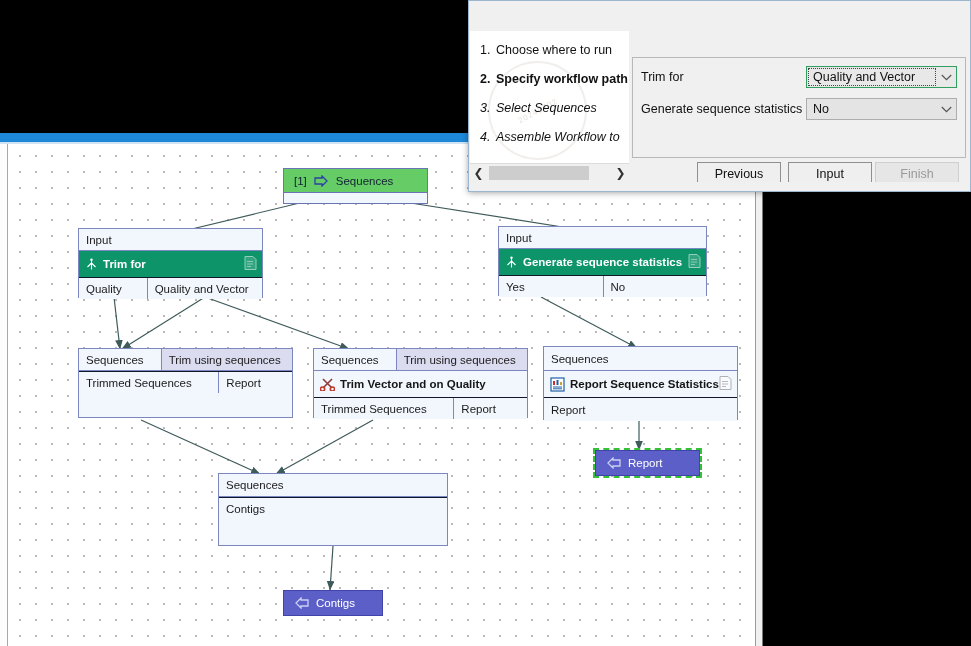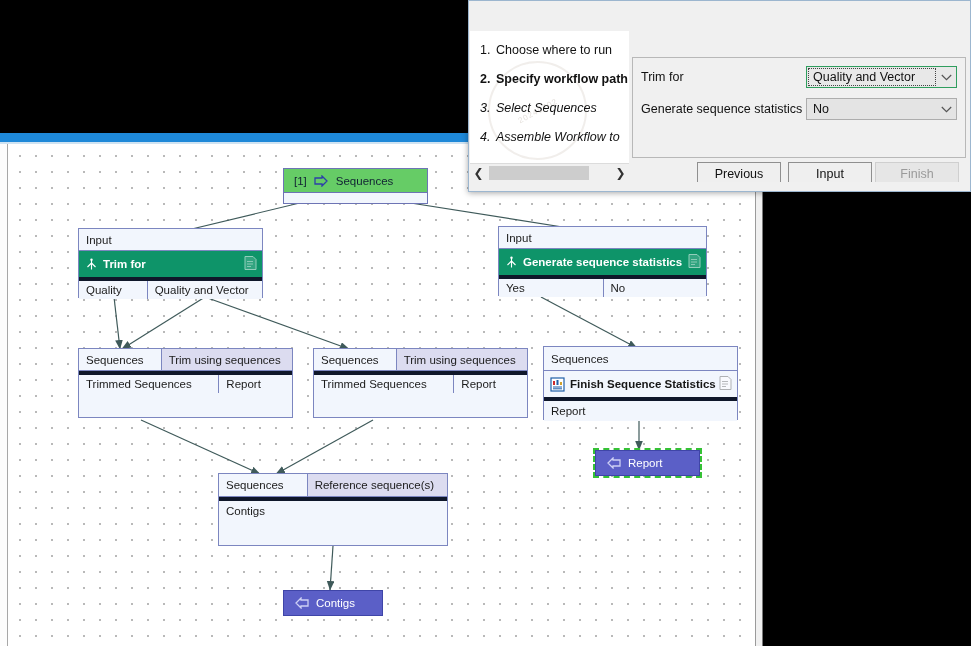--- a/index.html
+++ b/index.html
@@ -24,21 +24,21 @@
     background-size:16px 16px;background-position:4px 4px;
     overflow:hidden;
   }
   #canvas-left-edge{position:absolute;left:0px;top:144px;width:8px;height:502px;background:#fdfdfd;border-right:1px solid #a8a8a8;box-sizing:border-box;}
   #canvas-scroll-track{position:absolute;left:755px;top:144px;width:8px;height:502px;background:#f0f0f0;border-left:1px solid #9a9a9a;border-right:1px solid #7a7a7a;box-sizing:border-box;}
 
   
   .node{position:absolute;border:1px solid #7c86c0;background:#f2f6fd;box-sizing:border-box;}
   .node-row{box-sizing:border-box;display:flex;align-items:center;}
   .port-row{height:22px;border-bottom:1px solid #7c86c0;}
-  .port-row.bottom{border-bottom:none;border-top:4px solid #0f172a;}
+  .port-row.bottom{border-bottom:none;border-top:1px solid #0f172a;}
   .port{box-sizing:border-box;height:100%;display:flex;align-items:center;padding-left:7px;
         font-size:11.5px;color:#1b1b1b;background:#f2f6fd;white-space:nowrap;overflow:hidden;}
   .port.lilac{background:#dcdcf0;}
   .port.sep{border-left:1px solid #7c86c0;}
 
   .node-title{height:26px;display:flex;align-items:center;padding-left:6px;font-weight:bold;
               font-size:11.5px;color:#161616;position:relative;}
   .node-title.green{background:#0e9469;color:#ffffff;}
   .node-title .ttext{margin-left:5px;}
   .doc-badge{position:absolute;right:5px;top:50%;transform:translateY(-50%);opacity:.55;}
@@ -216,57 +216,66 @@
         <div class="port" style="width:140px;">Trimmed Sequences</div>
         <div class="port sep" style="width:74px;">Report</div>
       </div>
     </div>
 
     <div class="node" id="n-tvq" style="left:305px;top:204px;width:215px;height:70px;">
       <div class="node-row port-row">
         <div class="port" style="width:82px;">Sequences</div>
         <div class="port lilac sep" style="width:132px;">Trim using sequences</div>
       </div>
+      <div class="node-title">
+        <span style="display:inline-flex;">
+          <svg width="15" height="14" viewBox="0 0 15 14">
+            <path d="M3,2 L12,11 M12,2 L3,11" stroke="#8f3a3a" stroke-width="1.6" fill="none"></path>
+            <circle cx="2.6" cy="12" r="2.1" fill="none" stroke="#c0392b" stroke-width="1.5"></circle>
+            <circle cx="12.4" cy="12" r="2.1" fill="none" stroke="#c0392b" stroke-width="1.5"></circle>
+          </svg>
+        </span>
+        <span class="ttext">Trim Vector and on Quality</span>
+      </div>
       <div class="node-row port-row bottom">
         <div class="port" style="width:140px;">Trimmed Sequences</div>
         <div class="port sep" style="width:74px;">Report</div>
       </div>
     </div>
 
     <div class="node" id="n-css" style="left:535px;top:202px;width:195px;height:74px;">
       <div class="node-row port-row" style="height:24px;">
         <div class="port" style="width:100%;">Sequences</div>
       </div>
       <div class="node-title">
         <span style="display:inline-flex;">
           <svg width="15" height="15" viewBox="0 0 15 15">
             <rect x="1" y="1" width="13" height="13" fill="#ffffff" stroke="#1f5fa8" stroke-width="1.2"></rect>
             <rect x="3" y="4" width="2" height="4" fill="#d02c2c"></rect>
             <rect x="6.5" y="3" width="2" height="5" fill="#1f5fa8"></rect>
             <rect x="10" y="5" width="2" height="3" fill="#d0a02c"></rect>
             <path d="M3,10 H12 M3,11.8 H12" stroke="#1f5fa8" stroke-width="1"></path>
           </svg>
         </span>
-        <span class="ttext">Finish Sequence Statistics</span>
+        <span class="ttext">Report Sequence Statistics</span>
         <span class="doc-badge">
           <svg width="13" height="15" viewBox="0 0 13 15">
               <path d="M1,1 L9,1 L12,4 L12,14 L1,14 Z" fill="#ffffff" stroke="#7a7a7a" stroke-width="1"></path>
               <path d="M3,6 H9 M3,8.5 H9 M3,11 H7" stroke="#7a7a7a" stroke-width=".9"></path>
             </svg>
         </span>
       </div>
       <div class="node-row port-row bottom" style="height:24px;">
         <div class="port" style="width:100%;">Report</div>
       </div>
     </div>
 
     <div class="node" id="n-asr" style="left:210px;top:329px;width:230px;height:73px;">
       <div class="node-row port-row" style="height:23px;">
         <div class="port" style="width:88px;">Sequences</div>
-        <div class="port lilac sep" style="width:141px;">Reference sequence(s)</div>
       </div>
       <div class="node-row port-row bottom" style="height:23px;">
         <div class="port" style="width:100%;">Contigs</div>
       </div>
     </div>
 
     <div class="term-node term-blue selected" id="o-report" style="left:587px;top:306px;width:105px;height:26px;">
       <span style="display:inline-flex;">
         <svg width="15" height="12" viewBox="0 0 15 12">
             <path d="M14,3 L7,3 L7,1 L2,6 L7,11 L7,9 L14,9 Z" fill="none" stroke="#cdd0f5" stroke-width="1.3"></path>

